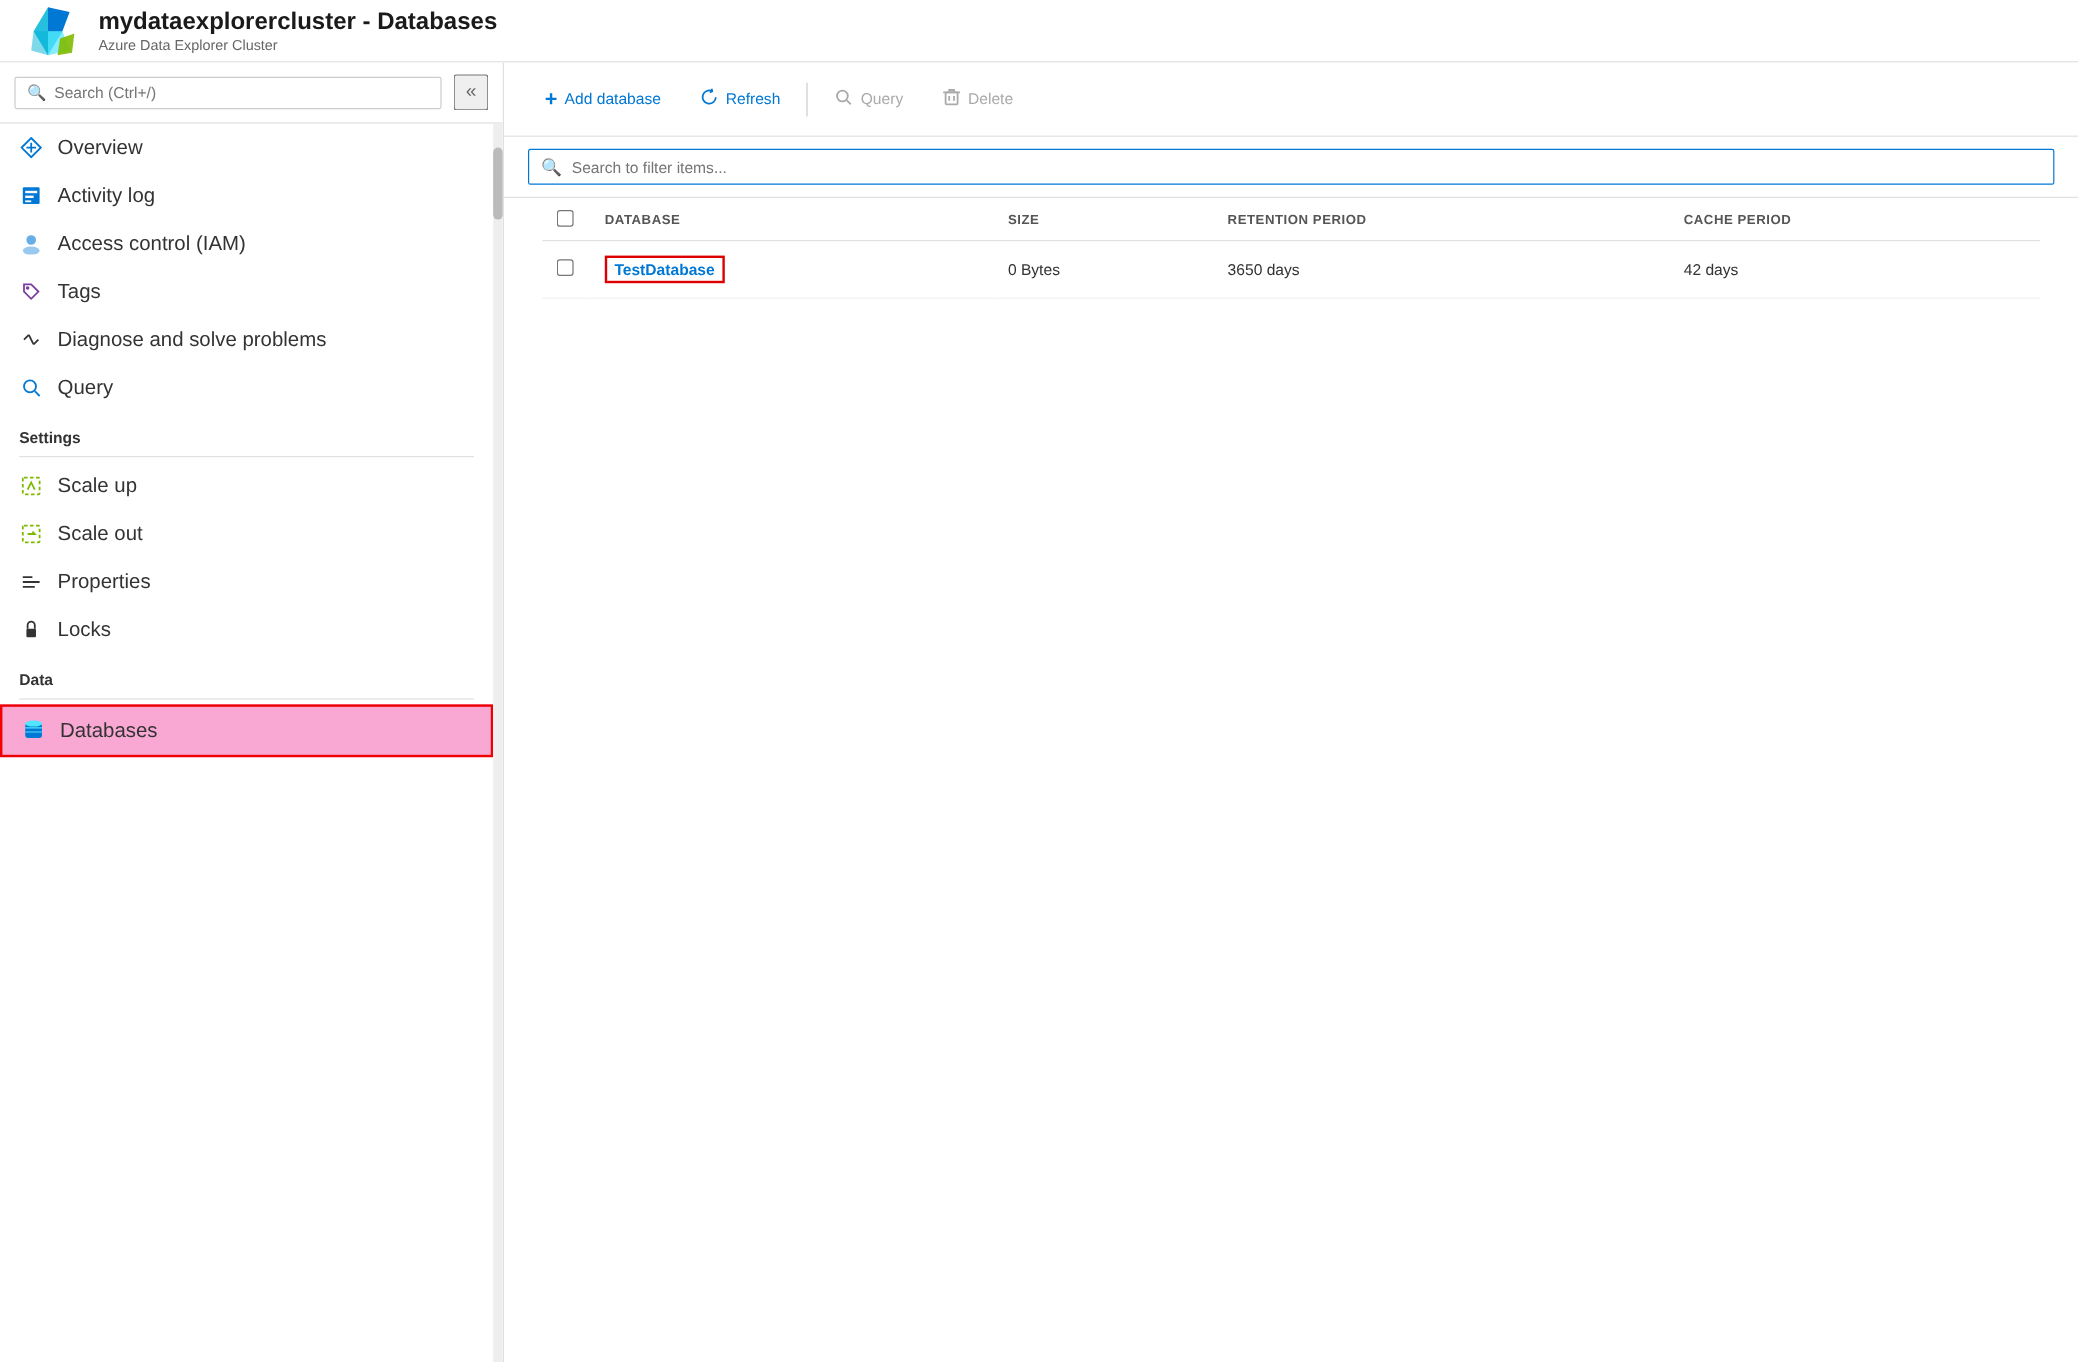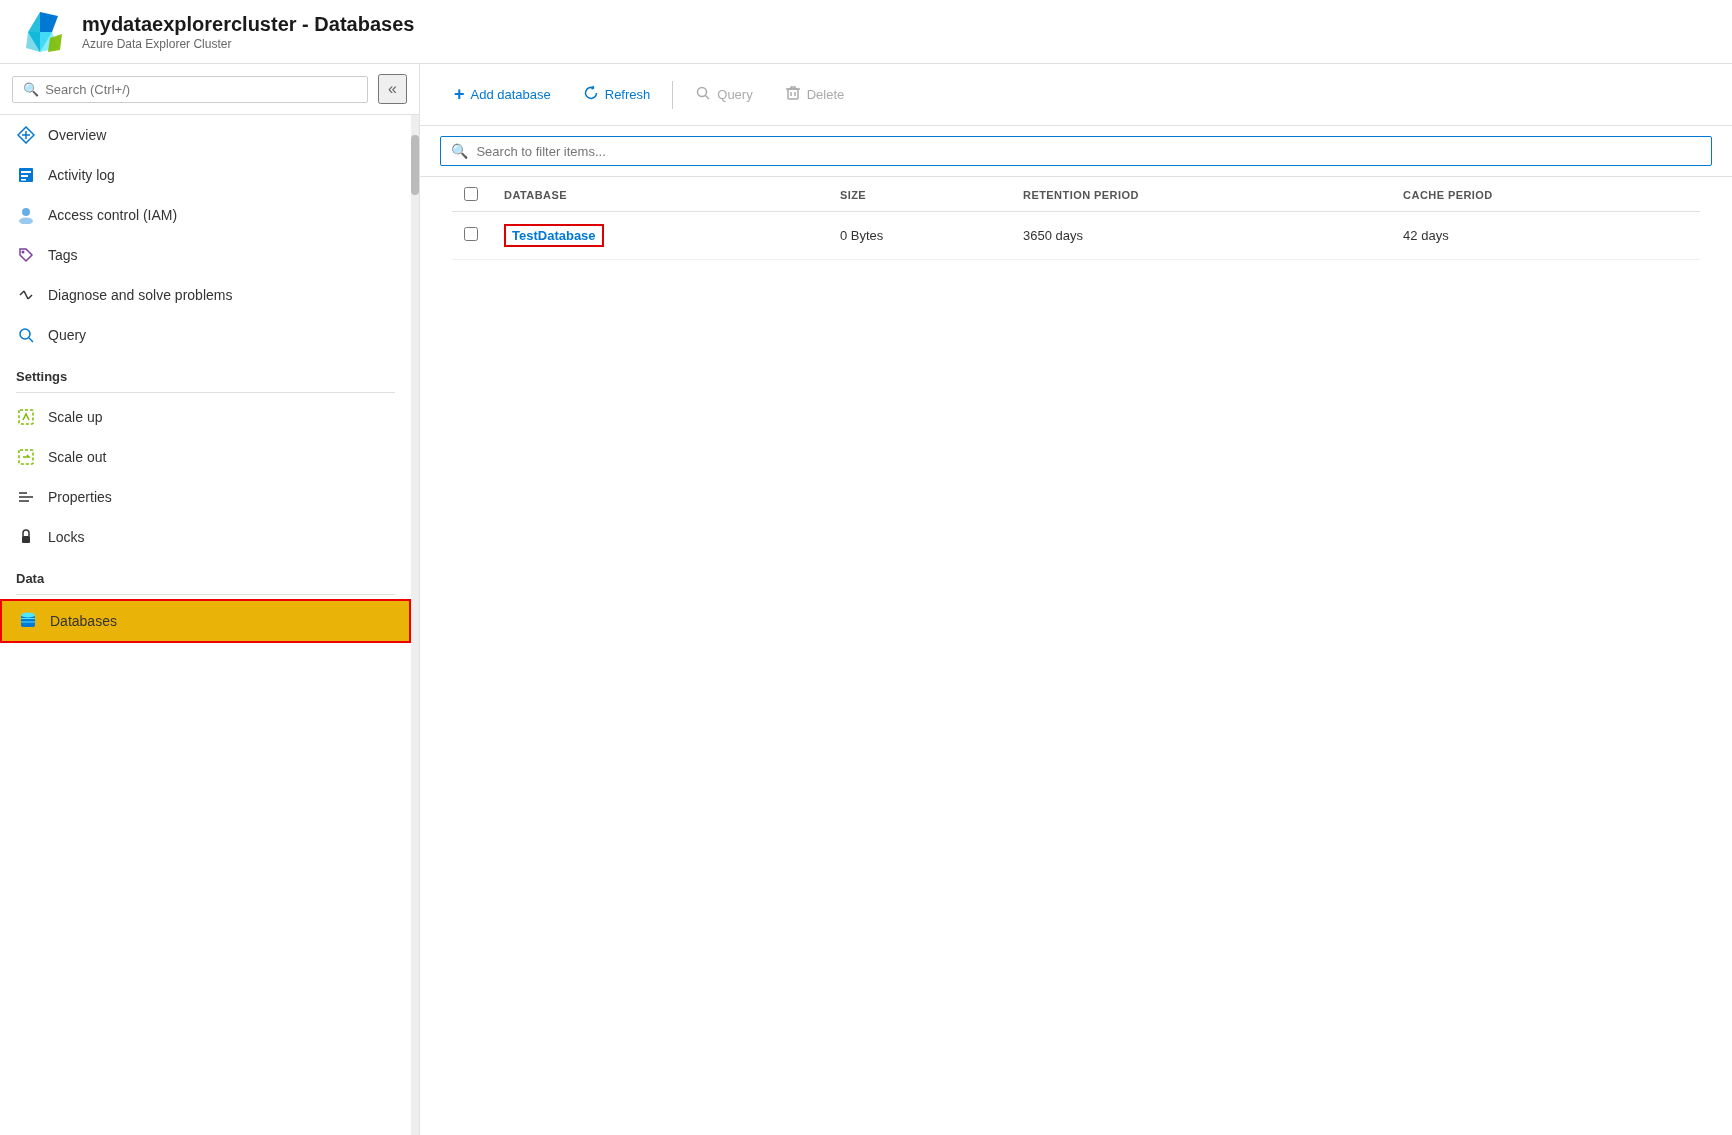--- a/index.html
+++ b/index.html
@@ -1,38 +1,38 @@
 <!DOCTYPE html>
 <html><head>
   <meta charset="utf-8">
   <style>
     * { box-sizing: border-box; margin: 0; padding: 0; }
     body { font-family: 'Segoe UI', sans-serif; font-size: 13px; color: #333; background: #fff; display: flex; flex-direction: column; height: 1135px; width: 1732px; overflow: hidden; }
 
     
-    .header { display: flex; align-items: center; padding: 12px 20px; border-bottom: 1px solid #e0e0e0; background: #fff; height: 64px; }
+    .header { display: flex; align-items: center; padding: 12px 20px; border-bottom: 1px solid #e0e0e0; background: #fff; height: 52px; }
     .header-logo { width: 48px; height: 48px; margin-right: 14px; flex-shrink: 0; }
     .header-title-group {}
     .header-title { font-size: 20px; font-weight: 600; color: #1a1a1a; }
     .header-subtitle { font-size: 12px; color: #666; margin-top: 1px; }
 
     
     .body-layout { display: flex; flex: 1; overflow: hidden; }
 
     
     .sidebar { width: 420px; border-right: 1px solid #e0e0e0; display: flex; flex-direction: column; background: #fff; overflow: hidden; }
     .sidebar-search-row { display: flex; align-items: center; padding: 10px 12px; border-bottom: 1px solid #e0e0e0; }
     .sidebar-search { flex: 1; display: flex; align-items: center; border: 1px solid #ccc; padding: 5px 10px; border-radius: 2px; }
     .sidebar-search input { border: none; outline: none; font-size: 13px; color: #888; width: 100%; background: transparent; }
     .search-icon-sm { color: #888; margin-right: 6px; font-size: 13px; }
     .collapse-btn { margin-left: 10px; font-size: 16px; color: #666; cursor: pointer; padding: 4px 8px; }
 
     .sidebar-scroll { flex: 1; overflow-y: auto; }
-    .sidebar-item { display: flex; align-items: center; padding: 10px 16px; cursor: pointer; font-size: 14px; color: #333; gap: 12px; }
-    .sidebar-item.selected-border { border: 2px solid #e00; background: #eab308; }
+    .sidebar-item { display: flex; align-items: center; padding: 10px 16px; cursor: pointer; font-size: 17px; color: #333; gap: 12px; }
+    .sidebar-item.selected-border { border: 2px solid #e00; background: #f9a8d4; }
     .sidebar-item .item-icon { width: 20px; height: 20px; flex-shrink: 0; display: flex; align-items: center; justify-content: center; font-size: 16px; }
     .sidebar-section-header { padding: 14px 16px 4px 16px; font-size: 13px; font-weight: 600; color: #333; }
     .sidebar-section-divider { border: none; border-top: 1px solid #e0e0e0; margin: 4px 16px; }
 
     
     .sidebar-scroll-track { width: 8px; background: #eee; position: relative; }
     .sidebar-scroll-thumb { width: 8px; height: 60px; background: #bbb; position: absolute; top: 20px; left: 0; border-radius: 4px; }
 
     
     .main-content { flex: 1; display: flex; flex-direction: column; overflow: hidden; }

